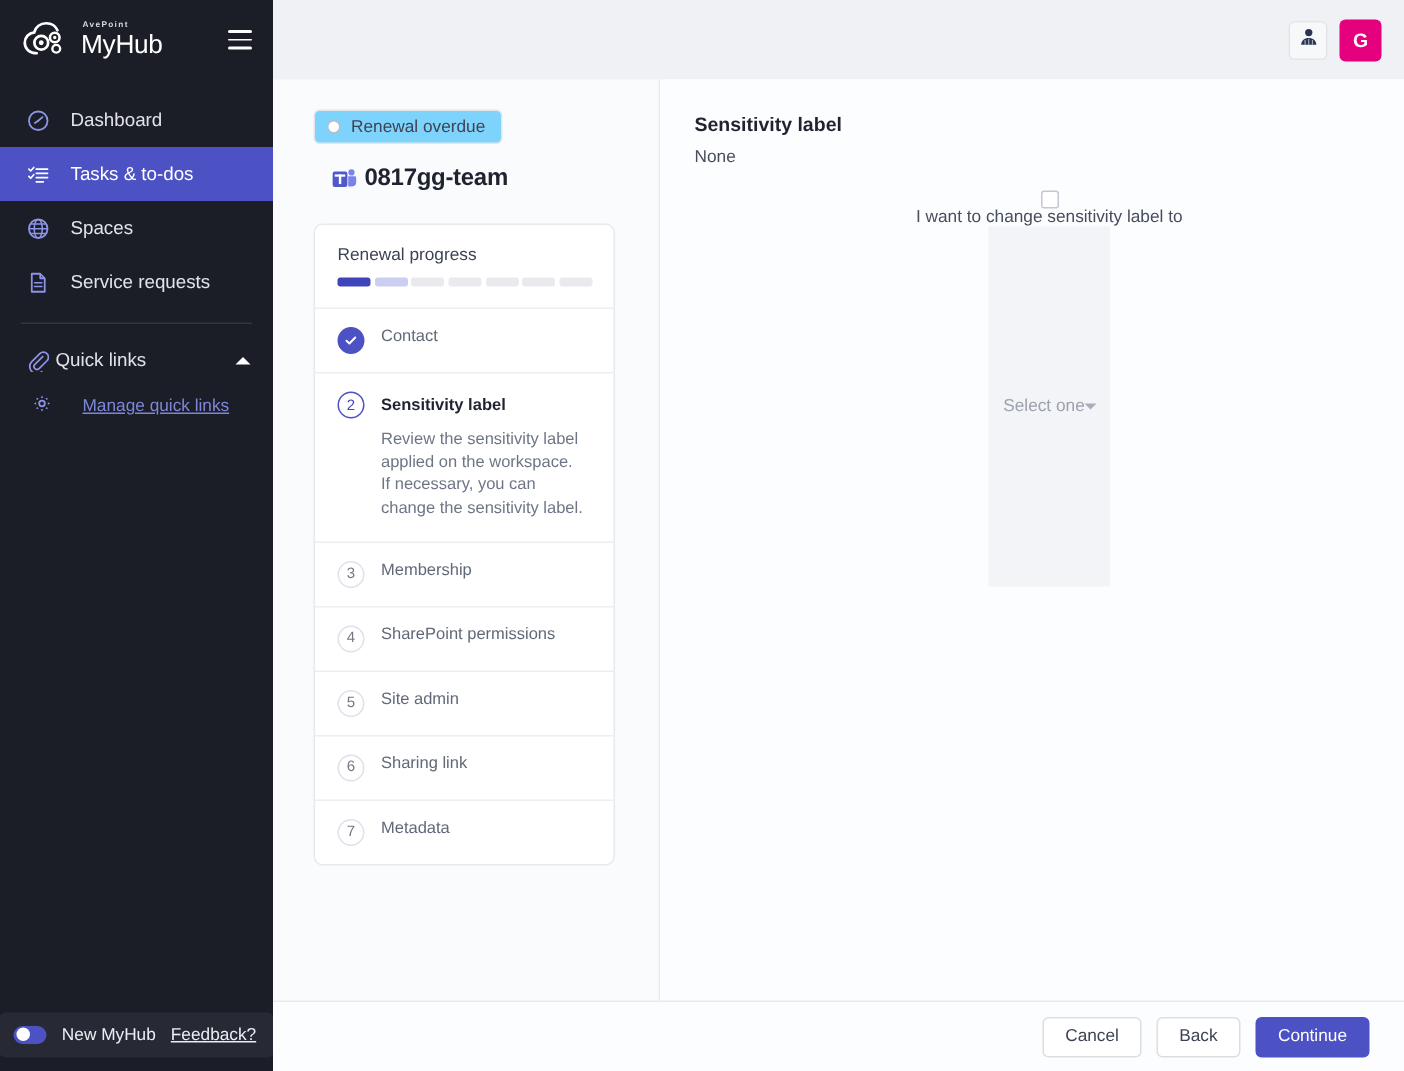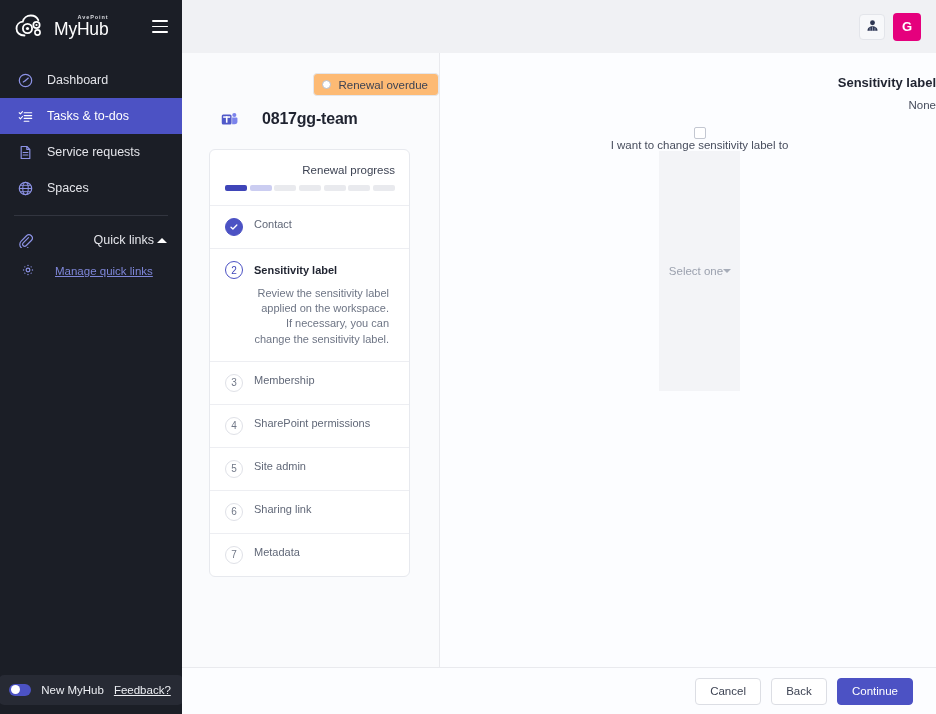--- a/index.html
+++ b/index.html
@@ -2,21 +2,21 @@
 <html><head>
 <meta charset="utf-8">
 <style>
   * { box-sizing: border-box; margin: 0; padding: 0; }
   html, body {
     width: 936px; height: 714px;
     font-family: "Liberation Sans", sans-serif;
     background: #ffffff;
     overflow: hidden;
   }
-  #app { position: relative; width: 936px; height: 582px; display: flex; text-align: right; }
+  #app { position: relative; width: 936px; height: 582px; display: flex; }
 
   
   .sidebar {
     width: 182px; height: 714px;
     background: #1b1e26;
     flex: 0 0 182px;
     position: relative;
     color: #e8e9ee;
   }
   .brand {
@@ -100,28 +100,28 @@
     color: #ffffff; font-size: 13px; font-weight: 700;
     display: flex; align-items: center; justify-content: center; cursor: pointer;
   }
 
   .body-area { position: relative; height: 661px; display: flex; }
 
   
   .wizard-col { width: 257px; flex: 0 0 257px; padding: 20px 0 0 27px; }
   .status-chip {
     display: inline-flex; align-items: center; gap: 7px;
-    border: 1px solid #e4e6eb; background: #fdba74; border-radius: 4px;
+    border: 1px solid #e4e6eb; background: #7dd3fc; border-radius: 4px;
     height: 23px; padding: 0 10px 0 8px; font-size: 11.5px; color: #3d4353;
   }
   .chip-dot {
     width: 9px; height: 9px; border-radius: 50%;
     border: 1.4px solid #b9bdc9; background: #ffffff; flex: 0 0 9px;
   }
-  .ws-title-row { display: flex; align-items: center; gap: 24px; margin-top: 14px; padding-left: 12px; }
+  .ws-title-row { display: flex; align-items: center; gap: 5px; margin-top: 14px; padding-left: 12px; }
   .teams-icon { width: 17px; height: 17px; flex: 0 0 17px; }
   .ws-title { font-size: 16px; font-weight: 700; color: #1f2330; letter-spacing: -0.2px; }
 
   .steps-card {
     margin-top: 21px; width: 201px; background: #ffffff;
     border: 1px solid #e7e9ee; border-radius: 6px; overflow: hidden;
   }
   .progress-block { padding: 14px 14px 14px 15px; border-bottom: 1px solid #edeef2; }
   .progress-title { font-size: 11.5px; color: #3d4353; font-weight: 400; }
   .progress-bar { margin-top: 9px; display: flex; gap: 2.5px; }
@@ -239,40 +239,40 @@
             <line x1="6.6" y1="10" x2="14.6" y2="10" stroke="#ffffff" stroke-width="1.2" stroke-linecap="round"></line>
             <line x1="6.6" y1="13" x2="11.6" y2="13" stroke="#ffffff" stroke-width="1.2" stroke-linecap="round"></line>
           </svg>
         </span>
         <span>Tasks &amp; to-dos</span>
       </div>
 
       <div class="nav-item">
         <span class="nav-icon">
           <svg width="15" height="15" viewBox="0 0 16 16">
-            <path d="M3.4 1.6 h6 l3.2 3.2 v9.6 h-9.2 z" fill="none" stroke="#8d93e6" stroke-width="1.25" stroke-linejoin="round"></path>
-            <path d="M9.4 1.6 v3.2 h3.2" fill="none" stroke="#8d93e6" stroke-width="1.25" stroke-linejoin="round"></path>
-            <line x1="5.4" y1="8" x2="10.6" y2="8" stroke="#8d93e6" stroke-width="1.1" stroke-linecap="round"></line>
-            <line x1="5.4" y1="10.6" x2="10.6" y2="10.6" stroke="#8d93e6" stroke-width="1.1" stroke-linecap="round"></line>
-          </svg>
-        </span>
-        <span>Service requests</span>
-      </div>
-
-      <div class="nav-item">
-        <span class="nav-icon">
-          <svg width="15" height="15" viewBox="0 0 16 16">
             <circle cx="8" cy="8" r="6.6" fill="none" stroke="#8d93e6" stroke-width="1.3"></circle>
             <ellipse cx="8" cy="8" rx="2.9" ry="6.6" fill="none" stroke="#8d93e6" stroke-width="1.1"></ellipse>
             <line x1="1.4" y1="8" x2="14.6" y2="8" stroke="#8d93e6" stroke-width="1.1"></line>
             <line x1="2.5" y1="4.6" x2="13.5" y2="4.6" stroke="#8d93e6" stroke-width="1"></line>
             <line x1="2.5" y1="11.4" x2="13.5" y2="11.4" stroke="#8d93e6" stroke-width="1"></line>
           </svg>
         </span>
         <span>Spaces</span>
+      </div>
+
+      <div class="nav-item">
+        <span class="nav-icon">
+          <svg width="15" height="15" viewBox="0 0 16 16">
+            <path d="M3.4 1.6 h6 l3.2 3.2 v9.6 h-9.2 z" fill="none" stroke="#8d93e6" stroke-width="1.25" stroke-linejoin="round"></path>
+            <path d="M9.4 1.6 v3.2 h3.2" fill="none" stroke="#8d93e6" stroke-width="1.25" stroke-linejoin="round"></path>
+            <line x1="5.4" y1="8" x2="10.6" y2="8" stroke="#8d93e6" stroke-width="1.1" stroke-linecap="round"></line>
+            <line x1="5.4" y1="10.6" x2="10.6" y2="10.6" stroke="#8d93e6" stroke-width="1.1" stroke-linecap="round"></line>
+          </svg>
+        </span>
+        <span>Service requests</span>
       </div>
 
       <div class="nav-sep"></div>
 
       <div class="quick-links-row">
         <span class="nav-icon">
           <svg width="15" height="15" viewBox="0 0 16 16">
             <path d="M11.2 5 L5.6 10.6 a2.1 2.1 0 0 0 3 3 L14.2 8 a3.6 3.6 0 0 0 -5.1 -5.1 L3.4 8.6 a5 5 0 0 0 7.1 7.1" fill="none" stroke="#8d93e6" stroke-width="1.25" stroke-linecap="round"></path>
           </svg>
         </span>

